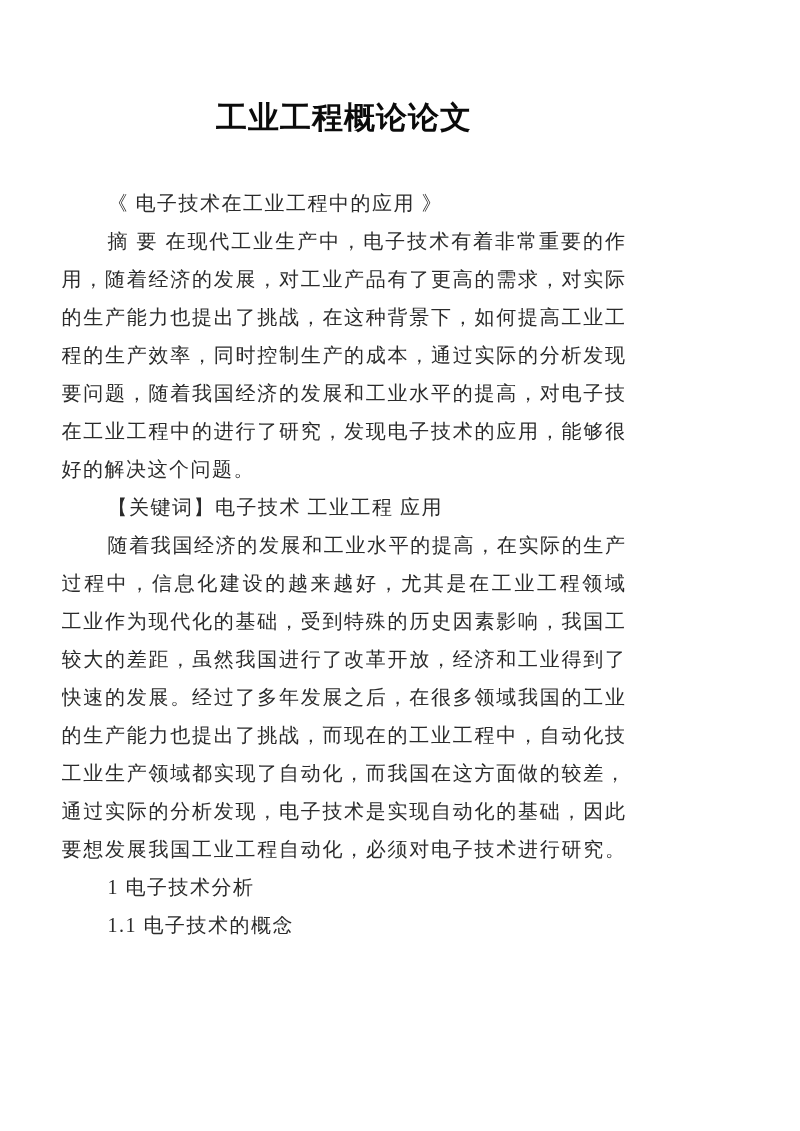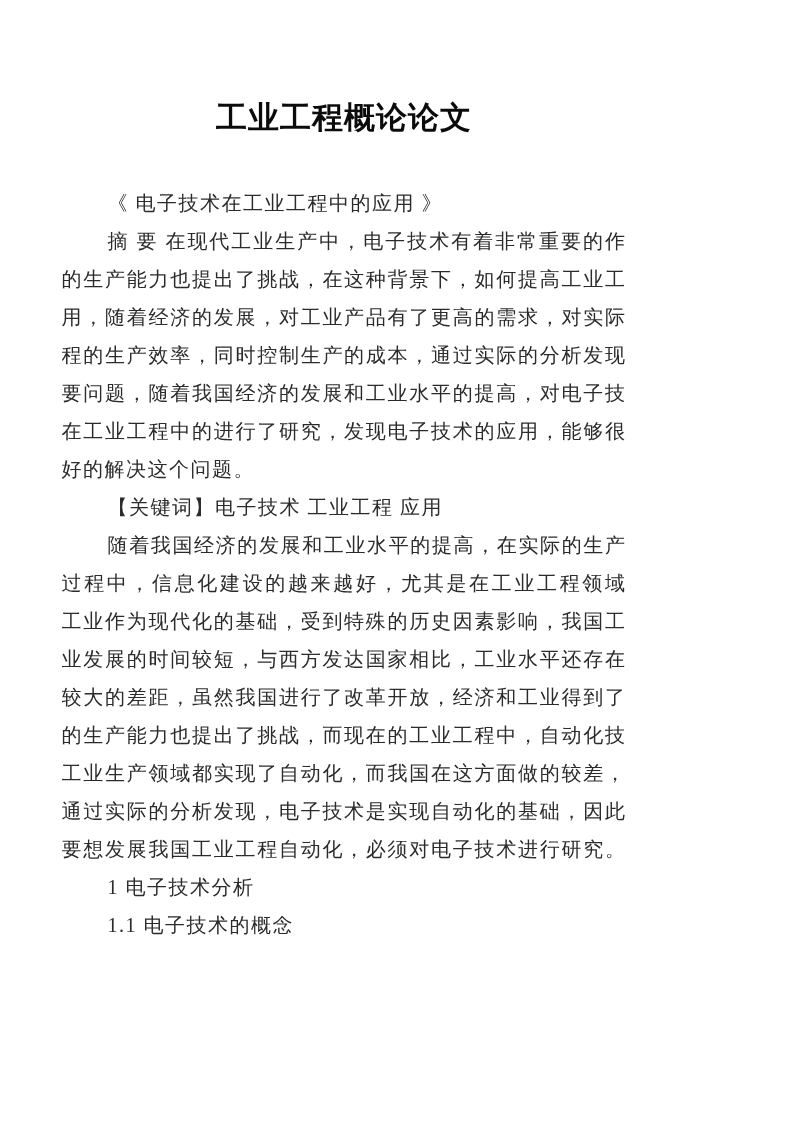--- a/index.html
+++ b/index.html
@@ -48,32 +48,32 @@
   }
 </style>
 </head>
 <body>
 
 <div class="page">
   <h1 class="doc-title">工业工程概论论文</h1>
   <div class="doc-body" id="doc-body">
       <div class="line indent">《 电子技术在工业工程中的应用 》</div>
       <div class="line indent justify">摘 要 在现代工业生产中，电子技术有着非常重要的作</div>
+      <div class="line justify">用，随着经济的发展，对工业产品有了更高的需求，对实际</div>
       <div class="line justify">的生产能力也提出了挑战，在这种背景下，如何提高工业工</div>
-      <div class="line justify">用，随着经济的发展，对工业产品有了更高的需求，对实际</div>
       <div class="line justify">程的生产效率，同时控制生产的成本，通过实际的分析发现</div>
       <div class="line justify">要问题，随着我国经济的发展和工业水平的提高，对电子技术</div>
       <div class="line justify">在工业工程中的进行了研究，发现电子技术的应用，能够很</div>
       <div class="line">好的解决这个问题。</div>
       <div class="line indent">【关键词】电子技术 工业工程 应用</div>
       <div class="line indent justify">随着我国经济的发展和工业水平的提高，在实际的生产</div>
       <div class="line justify">过程中，信息化建设的越来越好，尤其是在工业工程领域中，</div>
       <div class="line justify">工业作为现代化的基础，受到特殊的历史因素影响，我国工</div>
-      <div class="line justify">业发展的时间较短，与西方发达国家相比，工业水平还存在</div>
       <div class="line justify">较大的差距，虽然我国进行了改革开放，经济和工业得到了</div>
+      <div class="line justify">快速的发展。经过了多年发展之后，在很多领域我国的工业</div>
       <div class="line justify">的生产能力也提出了挑战，而现在的工业工程中，自动化技术</div>
       <div class="line justify">工业生产领域都实现了自动化，而我国在这方面做的较差，</div>
       <div class="line justify">通过实际的分析发现，电子技术是实现自动化的基础，因此</div>
       <div class="line justify">要想发展我国工业工程自动化，必须对电子技术进行研究。</div>
       <div class="line indent">1 电子技术分析</div>
       <div class="line indent">1.1 电子技术的概念</div>
     </div>
 </div>
 
 </body></html>

